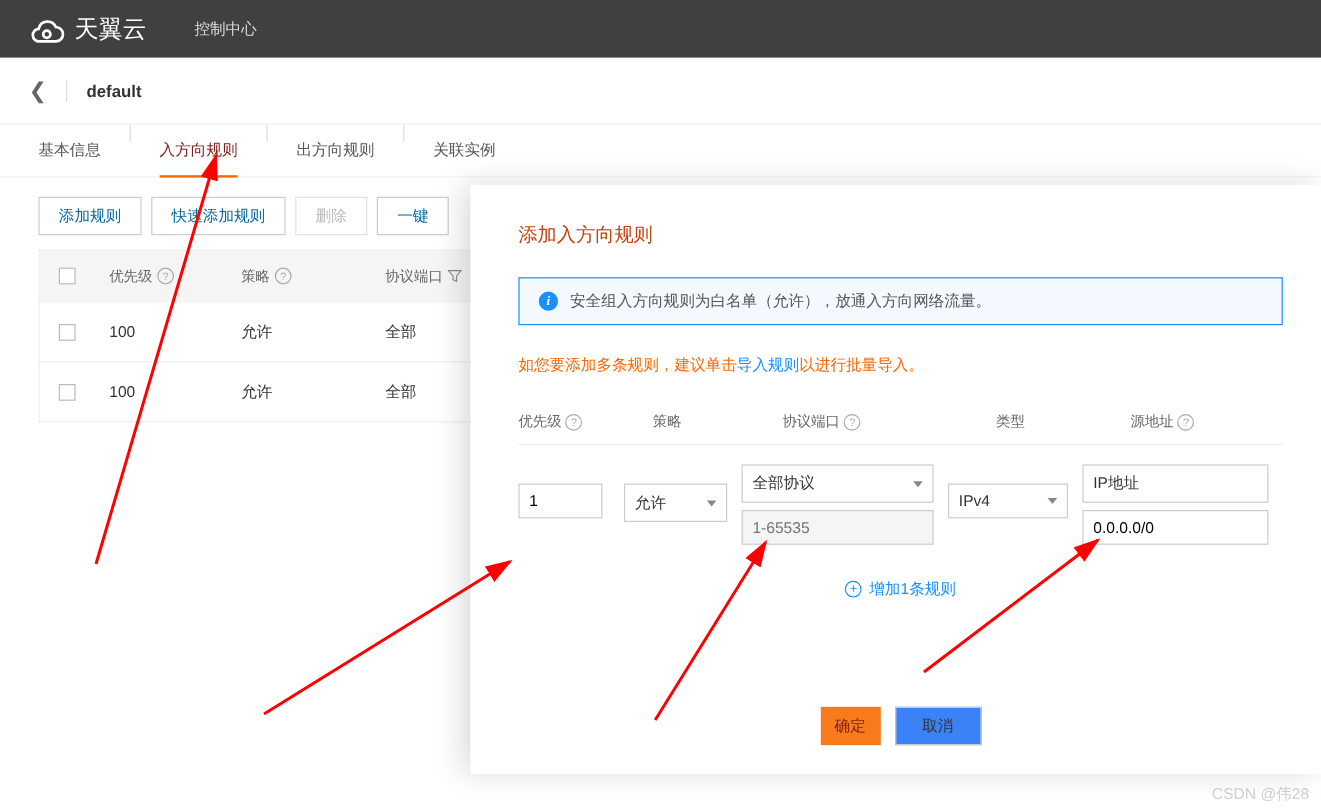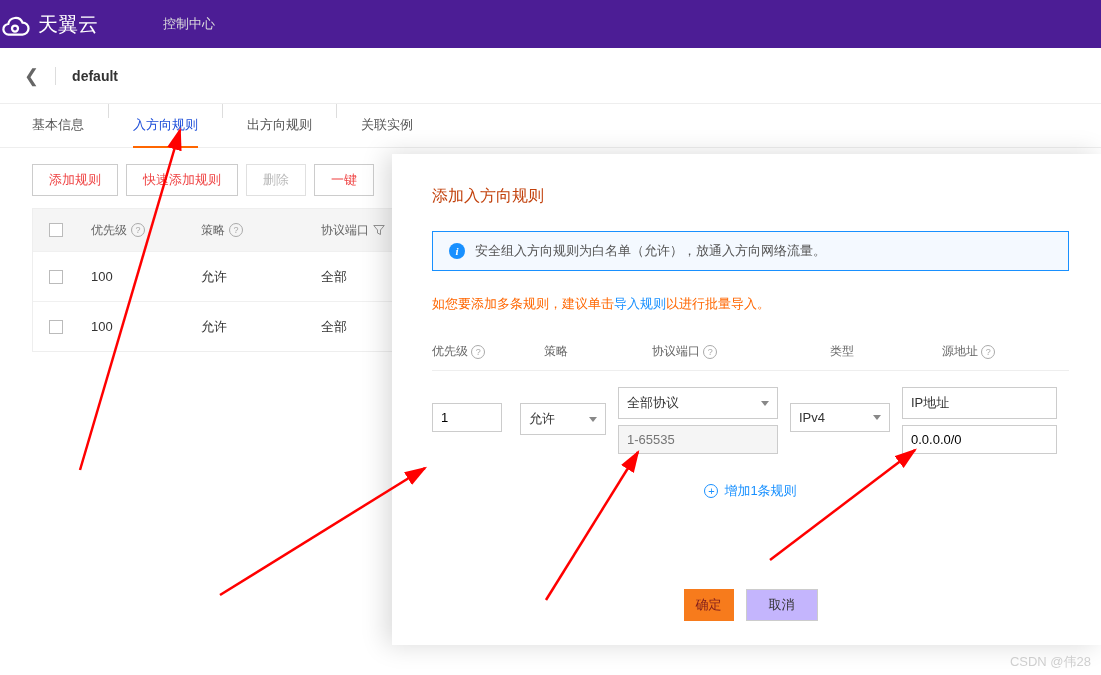--- a/index.html
+++ b/index.html
@@ -1,31 +1,31 @@
 <!DOCTYPE html>
 <html><head>
 <meta charset="utf-8">
 <style>
 * { box-sizing: border-box; margin: 0; padding: 0; }
 body { font-family: "Helvetica Neue", Arial, "PingFang SC", "Microsoft YaHei", sans-serif; font-size: 13px; color: #333; background: #fff; width: 1101px; height: 675px; overflow: hidden; position: relative; }
-.topbar { background: #4c1d95; height: 48px; display: flex; align-items: center; padding: 0 0; color: #fff; gap: 25px; }
+.topbar { background: #404040; height: 48px; display: flex; align-items: center; padding: 0 24px; color: #fff; }
 .logo { display: flex; align-items: center; gap: 8px; font-size: 20px; font-weight: 500; }
 .logo svg { width: 30px; height: 30px; }
 .top-link { margin-left: 40px; color: #ddd; font-size: 13px; }
 .crumb-bar { height: 56px; border-bottom: 1px solid #eee; display: flex; align-items: center; padding: 0 24px; gap: 16px; }
 .back-btn { font-size: 18px; color: #666; cursor: pointer; }
 .vdiv { width: 1px; height: 18px; background: #ddd; }
 .crumb-title { font-weight: bold; font-size: 14px; }
 .tabs { display: flex; align-items: flex-start; gap: 24px; padding: 0 32px; height: 44px; border-bottom: 1px solid #eee; }
 .tab { color: #555; cursor: pointer; padding: 12px 0; }
-.tab.active { color: #1d4ed8; border-bottom: 2px solid #f60; margin-bottom: -1px; }
+.tab.active { color: #7f1d1d; border-bottom: 2px solid #f60; margin-bottom: -1px; }
 .tab-div { width: 1px; height: 14px; background: #ddd; }
 .content { padding: 16px 32px; background: #fff; }
 .action-bar { display: flex; gap: 8px; margin-bottom: 12px; }
-.btn { border: 1px solid #ccc; background: #fff; padding: 6px 16px; font-size: 13px; cursor: pointer; white-space: nowrap; color: #ef4444; }
+.btn { border: 1px solid #ccc; background: #fff; padding: 6px 16px; font-size: 13px; cursor: pointer; white-space: nowrap; color: #0369a1; }
 .btn.disabled { color: #bbb; border-color: #e0e0e0; cursor: not-allowed; }
 .table { border: 1px solid #eee; }
 .thead { background: #f5f5f5; display: flex; align-items: center; height: 42px; font-size: 12px; color: #666; }
 .trow { display: flex; align-items: center; height: 50px; border-top: 1px solid #f0f0f0; }
 .tcell { padding: 0 12px; display: flex; align-items: center; gap: 4px; }
 .c-check { width: 46px; justify-content: center; }
 .c-pri { width: 110px; }
 .c-pol { width: 120px; }
 .c-port { width: 100px; }
 .chk { width: 14px; height: 14px; border: 1px solid #bbb; background: #fff; }
@@ -52,21 +52,21 @@
 .sel { border: 1px solid #ccc; padding: 6px 8px; font-size: 13px; display: flex; justify-content: space-between; align-items: center; background: #fff; cursor: pointer; }
 .caret { width: 0; height: 0; border-left: 4px solid transparent; border-right: 4px solid transparent; border-top: 5px solid #888; }
 .port-stack { display: flex; flex-direction: column; gap: 6px; }
 .port-stack .sel, .port-stack .inp { width: 160px; }
 .src-stack { display: flex; flex-direction: column; gap: 6px; width: 155px; }
 .add-rule-link { text-align: center; margin-top: 12px; }
 .add-rule-link a { color: #1890ff; display: inline-flex; align-items: center; gap: 6px; cursor: pointer; }
 .plus-ic { width: 14px; height: 14px; border: 1px solid #1890ff; border-radius: 50%; color: #1890ff; display: inline-flex; align-items: center; justify-content: center; font-size: 11px; }
 .dialog-footer { margin-top: auto; display: flex; justify-content: center; gap: 12px; padding-top: 16px; }
 .btn-primary { background: #f77b1c; color: #7f1d1d; border: none; padding: 7px 12px; font-size: 13px; cursor: pointer; }
-.btn-default { background: #c4b5fd; color: #333; border: 1px solid #ccc; padding: 6px 22px; font-size: 13px; cursor: pointer; }
+.btn-default { background: #3b82f6; color: #333; border: 1px solid #ccc; padding: 6px 22px; font-size: 13px; cursor: pointer; }
 .watermark { position: absolute; bottom: 4px; right: 10px; color: rgba(120,120,120,0.35); font-size: 13px; }
 .arrows { position: absolute; inset: 0; pointer-events: none; z-index: 999; }
 </style>
 </head>
 <body>
 
 <div class="topbar">
   <div class="logo">
     <svg viewBox="0 0 40 40">
         <path d="M30 18a10 10 0 00-19 2 7 7 0 001 14h18a8 8 0 000-16z" fill="none" stroke="#fff" stroke-width="3"></path>

